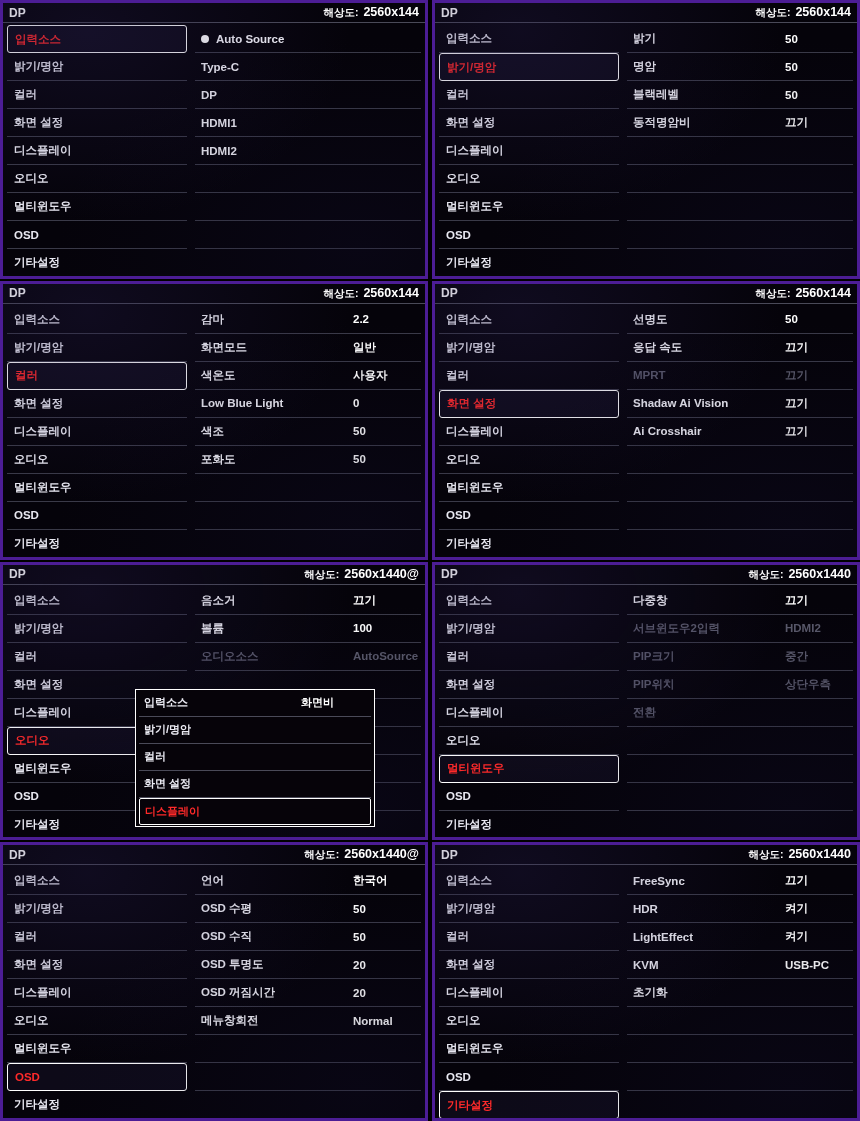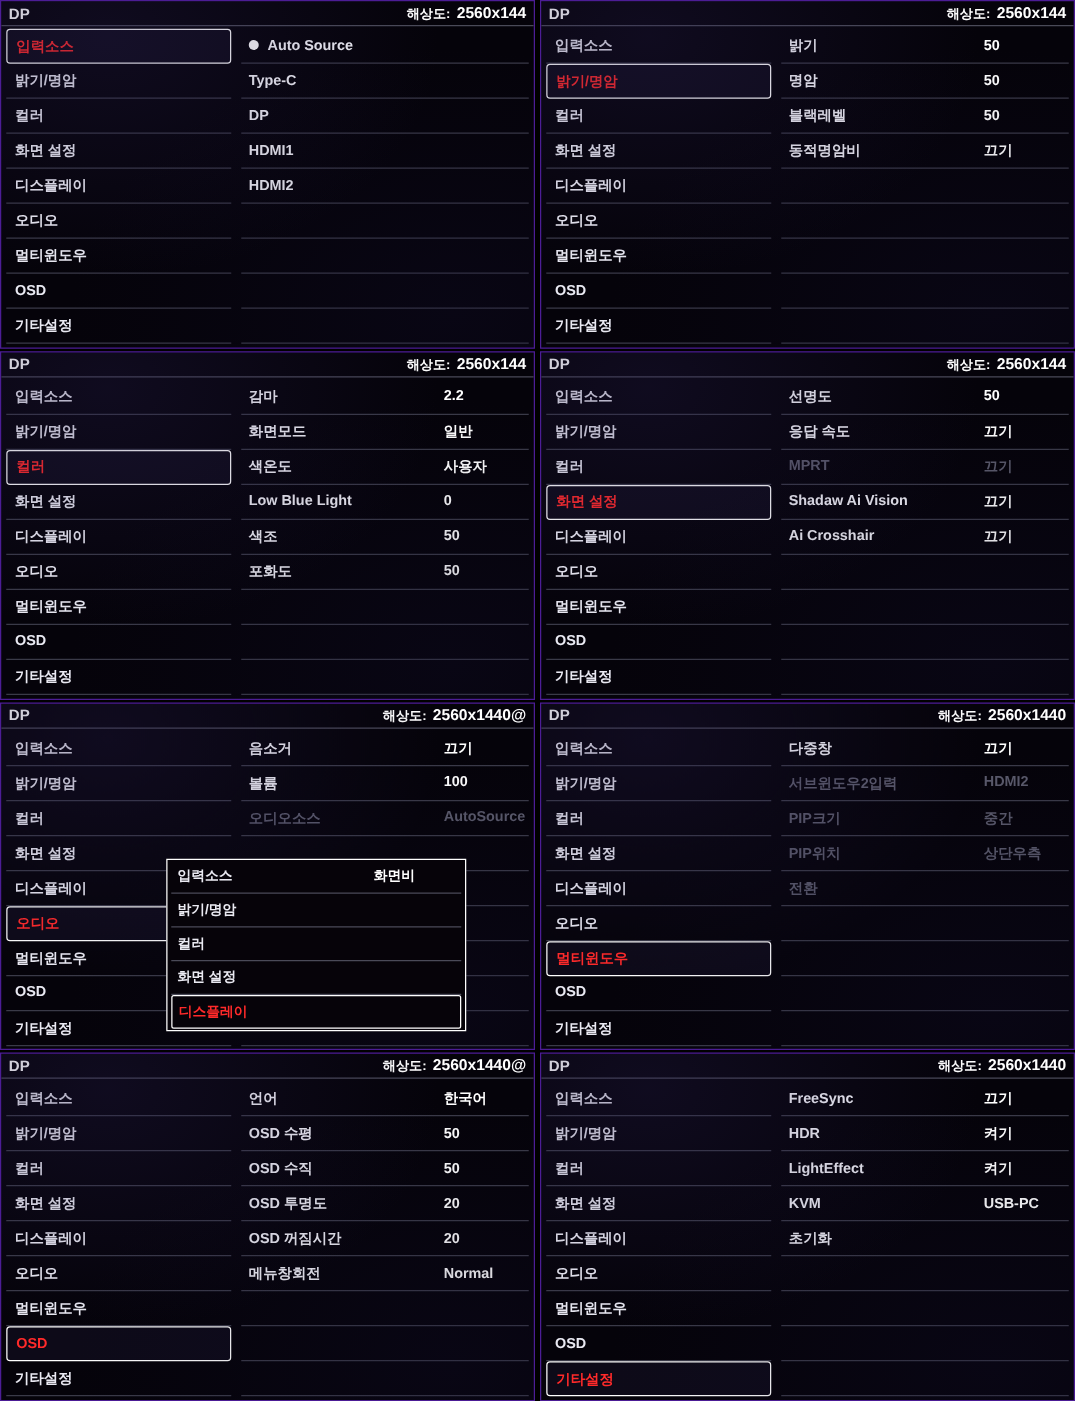--- a/index.html
+++ b/index.html
@@ -14,21 +14,21 @@
     grid-template-columns: 428px 428px;
     grid-template-rows: repeat(5, 1fr);
     column-gap: 4px;
     row-gap: 2px;
     width: 860px;
     height: 1121px;
   }
   .panel {
     position: relative;
     background: #05030a;
-    border: 1px solid #4c1d95;
+    border: 3px solid #4c1d95;
     overflow: hidden;
     color: #e8e8f0;
   }
   
   .panel::after {
     content: "";
     position: absolute;
     inset: 0;
     pointer-events: none;
     background:

